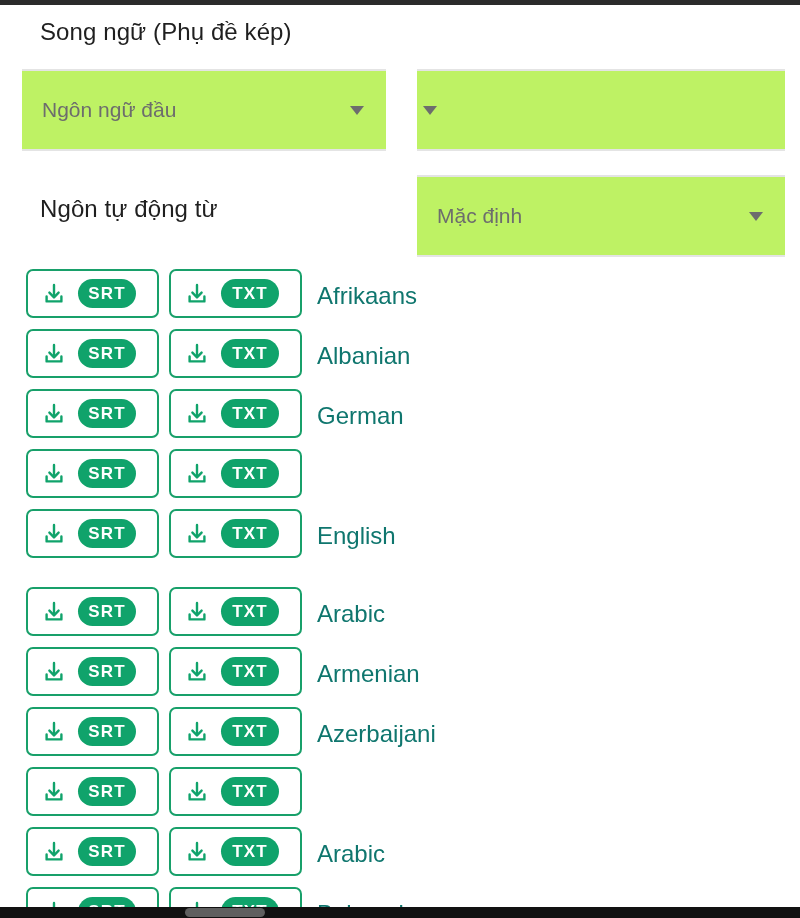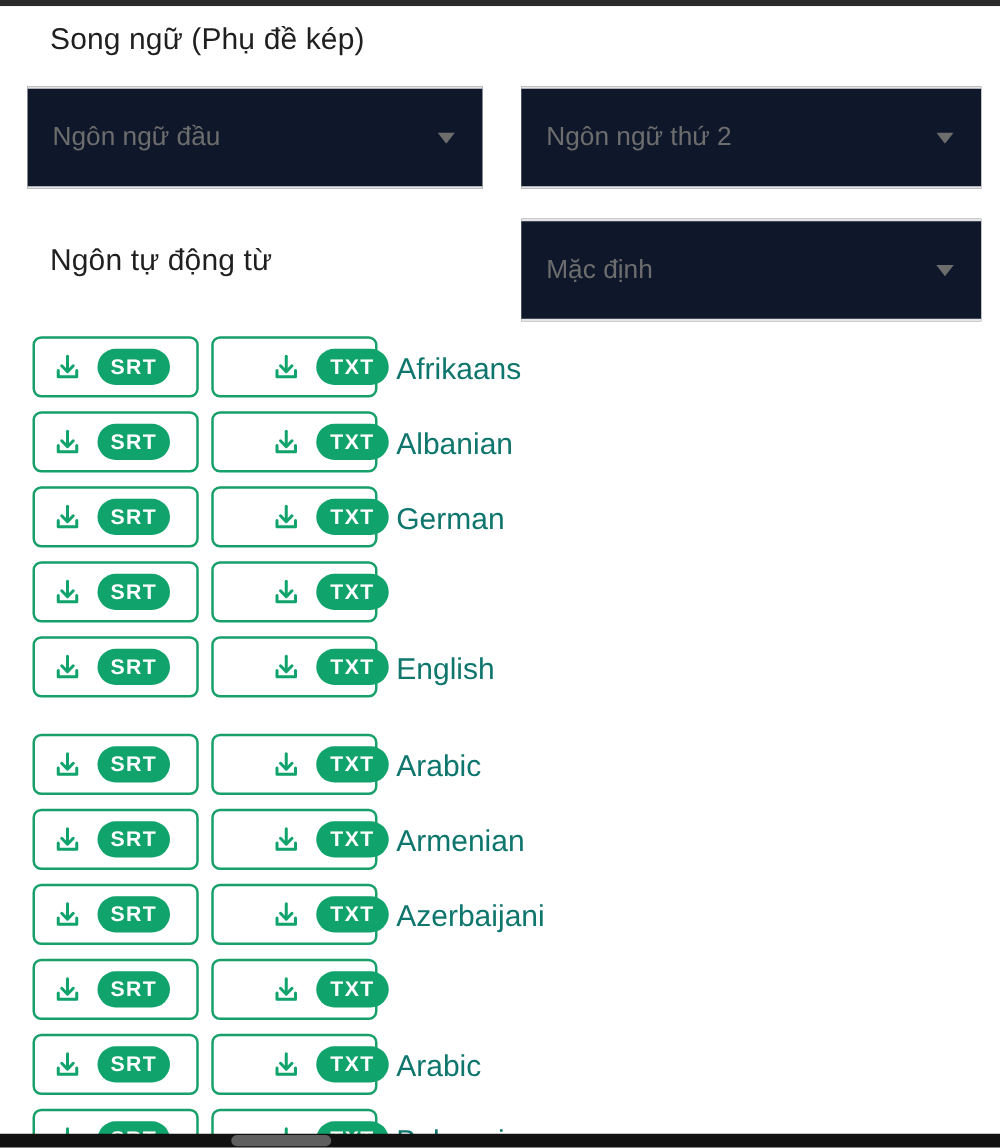--- a/index.html
+++ b/index.html
@@ -72,21 +72,21 @@
 
   
   .select-field {
     position: absolute;
     box-sizing: border-box;
     height: 82px;
     border-top: 2px solid #e4e4e4;
     border-bottom: 2px solid #e4e4e4;
     display: flex;
     align-items: center;
-    background: #0f172a;
+    background: #bef264;
     cursor: pointer;
   }
   .select-field .value {
     font-size: 21px;
     color: #6d6d6d;
     padding-left: 20px;
     white-space: nowrap;
     flex: 1 1 auto;
   }
   .select-field .caret {
@@ -123,21 +123,21 @@
     width: 133px;
     height: 49px;
     border: 2px solid #18a06a;
     border-radius: 7px;
     background: #ffffff;
     display: flex;
     align-items: center;
     cursor: pointer;
   }
   .dl-btn.srt { left: 26px; }
-  .dl-btn.txt { left: 169px; padding-left: 32px; }
+  .dl-btn.txt { left: 169px; }
 
   .dl-icon {
     flex: 0 0 auto;
     margin-left: 13px;
     width: 26px;
     height: 26px;
     display: flex;
     align-items: center;
     justify-content: center;
   }
@@ -185,21 +185,20 @@
   <div class="select-field" id="select-lang-first">
     <span class="value">Ngôn ngữ đầu</span>
     <span class="caret">
       <svg width="14" height="9" viewBox="0 0 14 9" aria-hidden="true">
         <path d="M0 0 L14 0 L7 9 Z" fill="#6d6d6d"></path>
       </svg>
     </span>
   </div>
 
   <div class="select-field" id="select-lang-second">
-    <span class="value">Ngôn ngữ thứ 2</span>
     <span class="caret">
       <svg width="14" height="9" viewBox="0 0 14 9" aria-hidden="true">
         <path d="M0 0 L14 0 L7 9 Z" fill="#6d6d6d"></path>
       </svg>
     </span>
   </div>
 
   <div class="section-title" id="title-autotranslate">Ngôn tự động từ</div>
 
   <div class="select-field" id="select-default">

